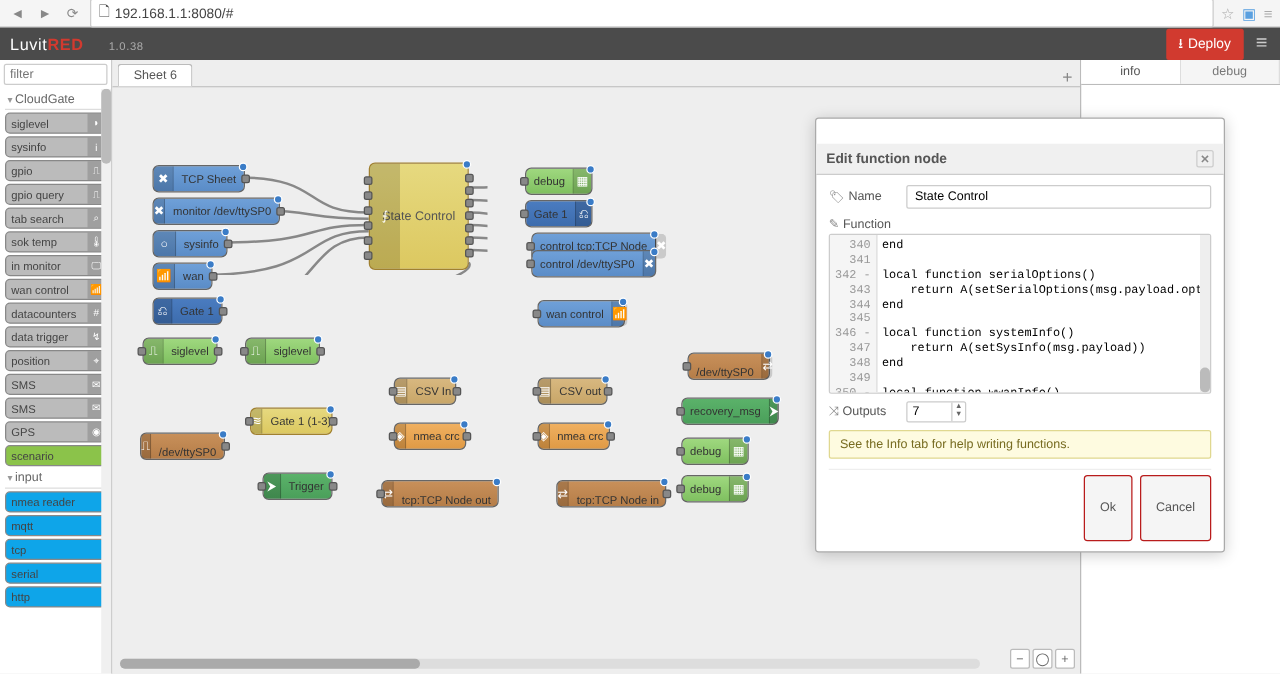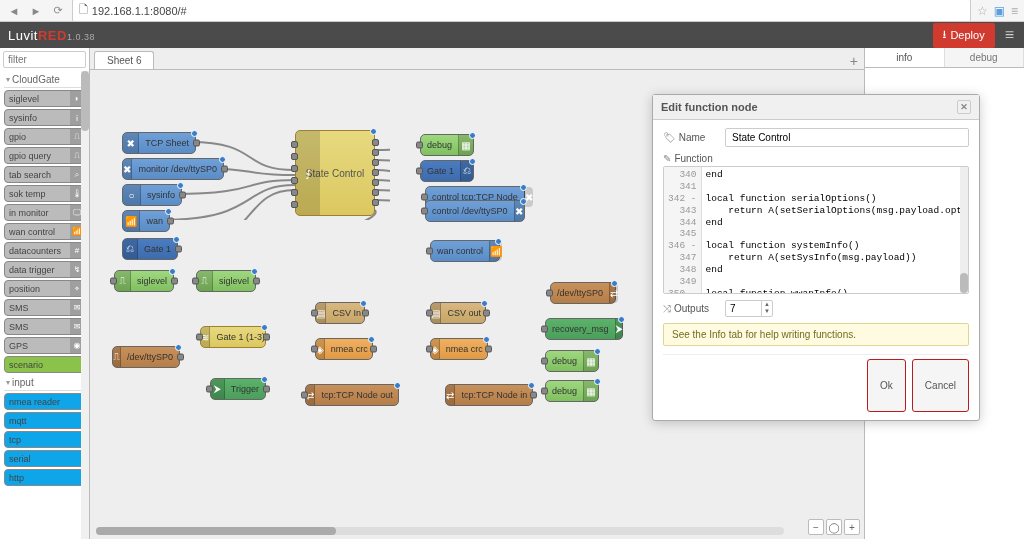--- a/index.html
+++ b/index.html
@@ -9,21 +9,21 @@
 .browser-chrome { height: 22px; background: #f5f5f5; border-bottom: 1px solid #ccc; display: flex; align-items: center; padding: 0 6px; gap: 6px; }
 .nav-btn { width: 16px; height: 16px; display: flex; align-items: center; justify-content: center; color: #888; cursor: pointer; }
 .url-box { flex: 1; background: #fff; border: 1px solid #ccc; border-radius: 2px; padding: 1px 6px; font-size: 11px; color: #444; display: flex; align-items: center; gap: 4px; }
 .chrome-icon { color: #aaa; font-size: 12px; }
 
 
 .app-header { height: 26px; background: #4b4b4b; display: flex; align-items: center; padding: 0 8px; gap: 8px; color: #ddd; }
 .brand { display: flex; align-items: baseline; font-size: 13px; font-weight: 500; letter-spacing: 0.5px; }
 .brand .luvit { color: #fff; }
 .brand .red { color: #d13a2f; font-weight: 700; }
-.ver { font-size: 9px; color: #aaa; margin-left: 0; }
+.ver { font-size: 9px; color: #aaa; margin-left: 20px; }
 .header-spacer { flex: 1; }
 .deploy-btn { background: #d13a2f; color: #fff; border: none; border-radius: 2px; padding: 3px 10px; font-size: 11px; cursor: pointer; display: flex; align-items: center; gap: 4px; }
 .menu-btn { color: #ccc; font-size: 16px; cursor: pointer; padding: 0 2px; }
 
 
 .app-body { display: flex; height: 491px; }
 
 
 .palette { width: 90px; background: #fff; border-right: 1px solid #bbb; display: flex; flex-direction: column; }
 .filter-input { margin: 3px; padding: 2px 4px; border: 1px solid #ccc; border-radius: 2px; font-size: 10px; width: calc(100% - 6px); }
@@ -52,21 +52,21 @@
 .node .nicon { width: 20px; height: 100%; background: rgba(0,0,0,0.15); display: flex; align-items: center; justify-content: center; color: #fff; font-size: 10px; }
 .node .nicon-l { border-right: 1px solid rgba(0,0,0,0.2); border-radius: 4px 0 0 4px; }
 .node .nicon-r { border-left: 1px solid rgba(0,0,0,0.2); border-radius: 0 4px 4px 0; }
 .node .changed { position: absolute; top: -3px; right: -3px; width: 7px; height: 7px; background: #3a7cc7; border-radius: 50%; border: 1px solid #fff; }
 .n-blue { background: linear-gradient(#6fa0d8,#5a8cc7); }
 .n-blue-dk { background: linear-gradient(#4a7cc0,#3d6cad); }
 .n-green { background: linear-gradient(#9fd87f,#7fc060); }
 .n-green-dk { background: linear-gradient(#5bb26a,#4a9f5a); }
 .n-yellow { background: linear-gradient(#e6d97f,#dcc860); border-color: #a08030; }
 .n-orange { background: linear-gradient(#f0b060,#e09a45); }
-.n-brown { background: linear-gradient(#c8905a,#b57d48); }
+.n-brown { background: linear-gradient(#c8905a,#b57d48); align-items: flex-end; }
 .n-tan { background: linear-gradient(#d8b880,#c8a668); }
 .port { position: absolute; width: 7px; height: 7px; background: #888; border: 1px solid #555; border-radius: 2px; }
 .port-l { left: -5px; top: 50%; transform: translateY(-50%); }
 .port-r { right: -5px; top: 50%; transform: translateY(-50%); }
 
 
 .state-node { position: absolute; border: 1px solid #a08030; border-radius: 5px; background: linear-gradient(#e6d97f,#dcc860); display: flex; align-items: center; justify-content: center; font-size: 10px; color: #555; }
 .state-node .sicon { position: absolute; left: 0; top: 0; bottom: 0; width: 24px; background: rgba(0,0,0,0.15); border-radius: 4px 0 0 4px; display:flex; align-items:center; justify-content:center; color:#fff; }
 .state-node .changed { position: absolute; top: -3px; right: -3px; width: 7px; height: 7px; background: #3a7cc7; border-radius: 50%; border: 1px solid #fff; }
 .state-node .sport { position: absolute; width: 7px; height: 7px; background: #888; border: 1px solid #555; border-radius: 2px; }
@@ -81,21 +81,21 @@
 .hscroll-thumb { position:absolute; left:0; top:0; width:240px; height:8px; background:#aaa; border-radius:4px; }
 
 
 .sidebar-right { width: 160px; background: #fff; border-left: 1px solid #bbb; }
 .sb-tabs { display: flex; border-bottom: 1px solid #bbb; }
 .sb-tab { flex: 1; text-align: center; padding: 4px 0; font-size: 10px; color: #777; border-right: 1px solid #ddd; background: #f5f5f5; }
 .sb-tab.active { background: #fff; color: #555; }
 
 
 .dialog { position: absolute; top: 94px; left: 652px; width: 328px; background: #fff; border: 1px solid #aaa; border-radius: 3px; box-shadow: 0 2px 12px rgba(0,0,0,0.2); }
-.dlg-title { background: #f0f0f0; border-bottom: 1px solid #ccc; padding: 5px 8px; font-size: 11px; font-weight: bold; color: #555; display: flex; align-items: center; }
+.dlg-title { background: #f0f0f0; border-bottom: 1px solid #ccc; padding: 5px 8px; font-size: 11px; font-weight: bold; color: #555; display: flex; align-items: center; margin-top: 20px; }
 .dlg-close { margin-left: auto; cursor: pointer; color: #888; border: 1px solid #ccc; border-radius: 2px; width: 14px; height: 14px; display:flex; align-items:center; justify-content:center; font-size:9px; }
 .dlg-body { padding: 8px 10px; }
 .field-row { display: flex; align-items: center; margin-bottom: 6px; gap: 6px; }
 .field-label { width: 56px; font-size: 10px; color: #555; display: flex; align-items: center; gap: 3px; }
 .field-label .fi { font-size: 10px; color: #888; }
 .txtinput { flex: 1; border: 1px solid #ccc; border-radius: 2px; padding: 3px 6px; font-size: 10px; }
 .code-editor { border: 1px solid #ccc; border-radius: 2px; height: 128px; overflow: hidden; display: flex; font-family: "Courier New", monospace; font-size: 9.5px; position: relative; }
 .gutter { background: #f5f5f5; border-right: 1px solid #ddd; color: #999; padding: 2px 4px; text-align: right; line-height: 1.25; }
 .code { flex: 1; padding: 2px 4px; white-space: pre; line-height: 1.25; overflow: hidden; }
 .code-scroll { position:absolute; right:0; top:0; bottom:0; width:8px; background:#eee; }

